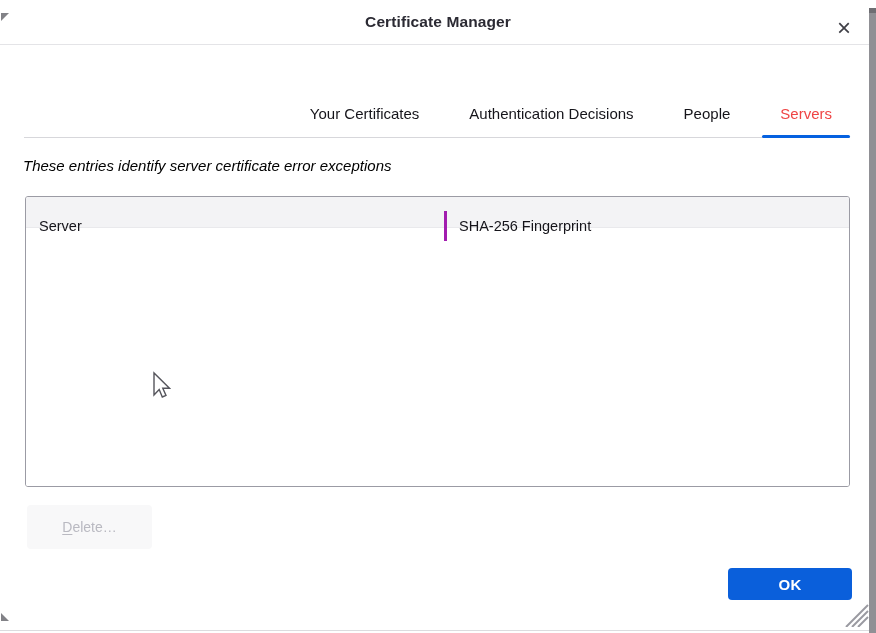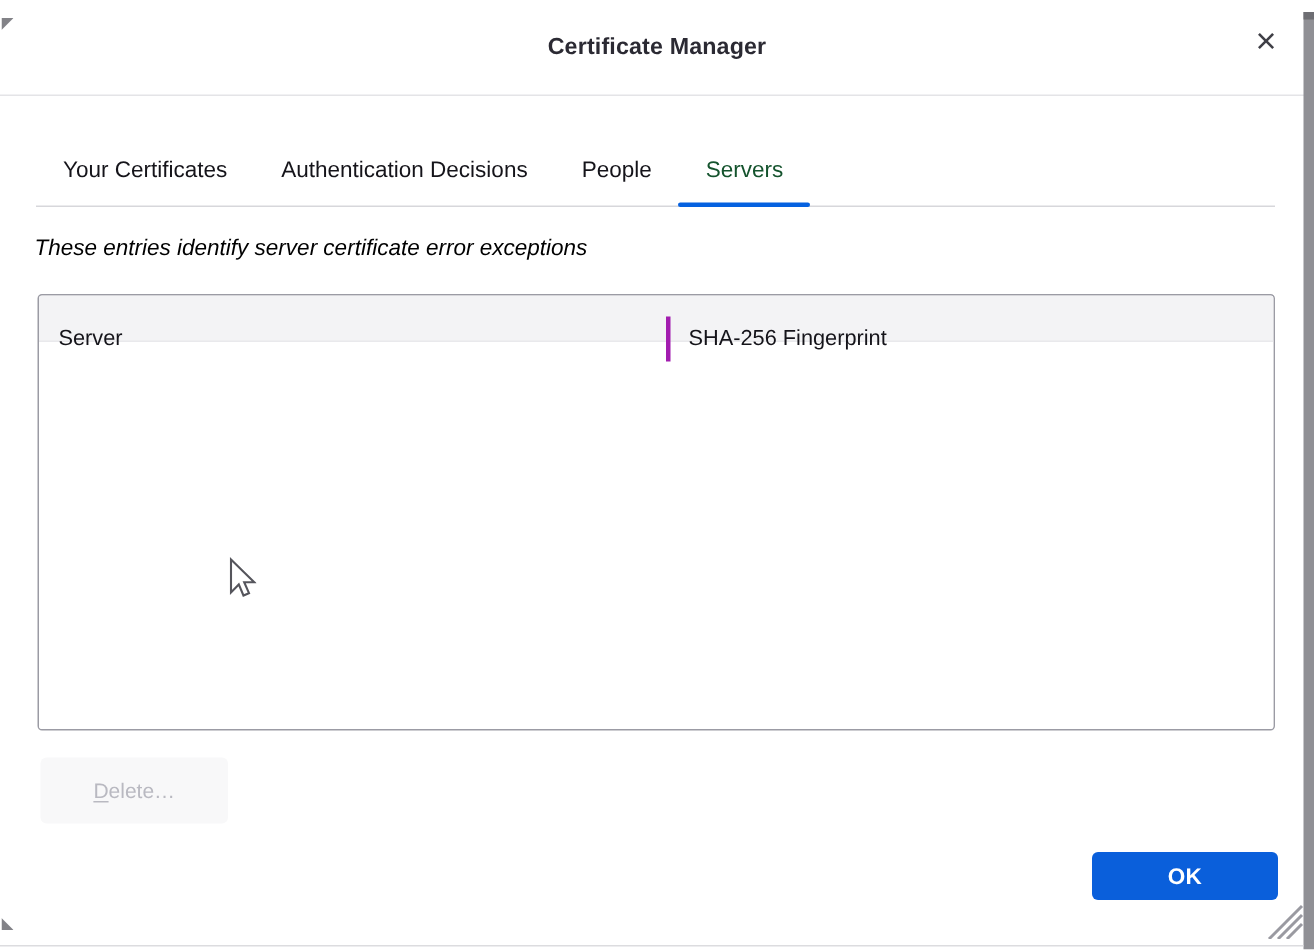--- a/index.html
+++ b/index.html
@@ -8,44 +8,44 @@
     font-family:"Liberation Sans","DejaVu Sans",sans-serif;
     background:#ffffff;
     color:#15141a;
     position:relative;
     overflow:hidden;
   }
   .stage { position:absolute; inset:0; }
 
   
   .titlebar {
-    position:absolute; left:0; top:0; right:0; height:64px;
+    position:absolute; left:0; top:0; right:0; height:45px;
     border-bottom:1px solid #e4e4e7;
     display:flex; align-items:center; justify-content:center;
   }
   .title { font-size:15.5px; font-weight:700; color:#2b2a33; letter-spacing:.1px; }
   .close-btn {
     position:absolute; right:18px; top:14px; width:28px; height:28px;
     display:flex; align-items:center; justify-content:center;
     font-size:24px; font-weight:300; color:#3f3f46; cursor:pointer;
     line-height:1; user-select:none;
   }
 
   
   .tabs {
     position:absolute; left:24px; right:26px; top:90px; height:48px;
     border-bottom:1px solid #d7d7db;
-    display:flex; align-items:stretch;
+    display:flex; gap:14px; align-items:stretch;justify-content:flex-end;
   }
   .tab {
     display:flex; align-items:center; padding:0 18px;
     font-size:15px; color:#15141a; position:relative; cursor:pointer;
     white-space:nowrap;
   }
-  .tab.active { color:#14532d; }
+  .tab.active { color:#ef4444; }
   .tab.active::after {
     content:""; position:absolute; left:0; right:0; bottom:-1px; height:3px;
     background:#0561e0; border-radius:2px;
   }
 
   
   .description {
     position:absolute; left:23px; top:157px;
     font-size:15px; color:#000000;font-style:italic;
   }

